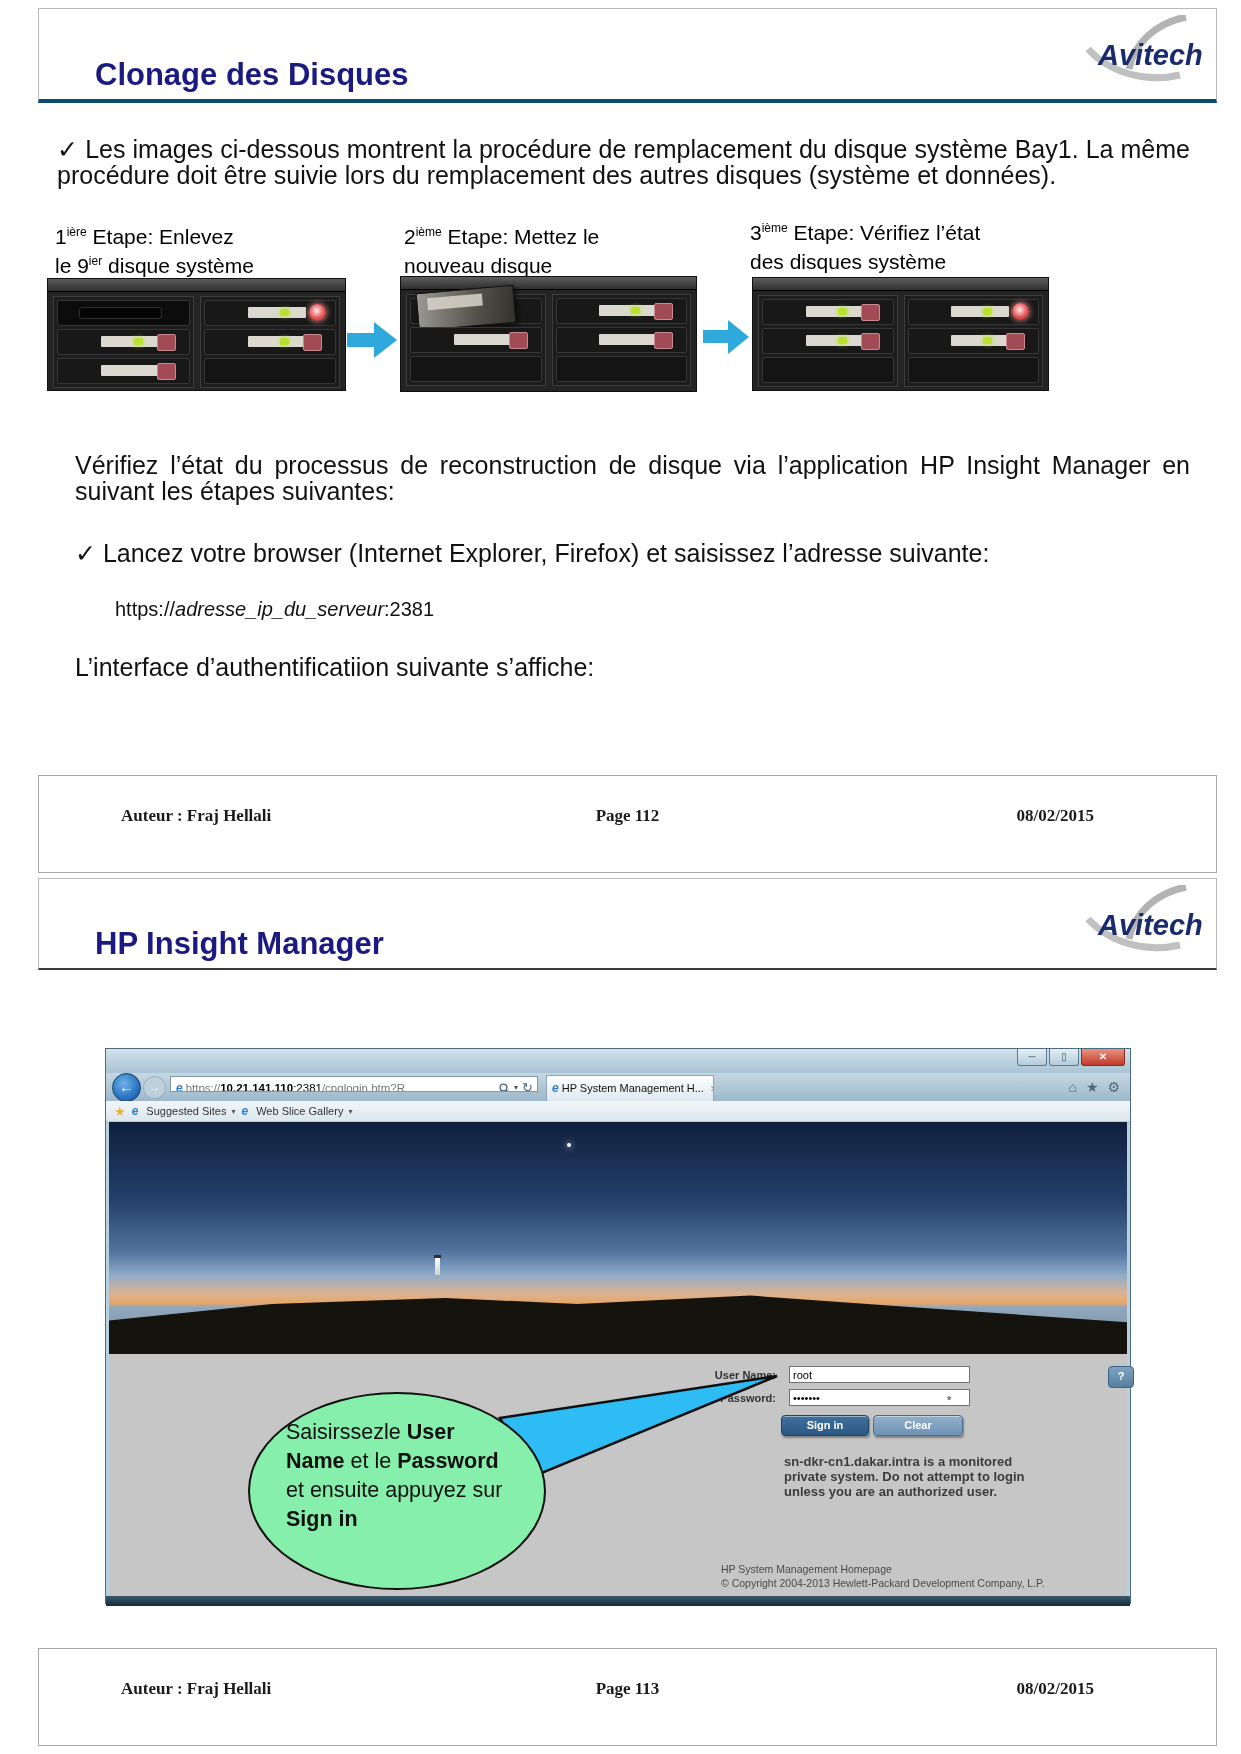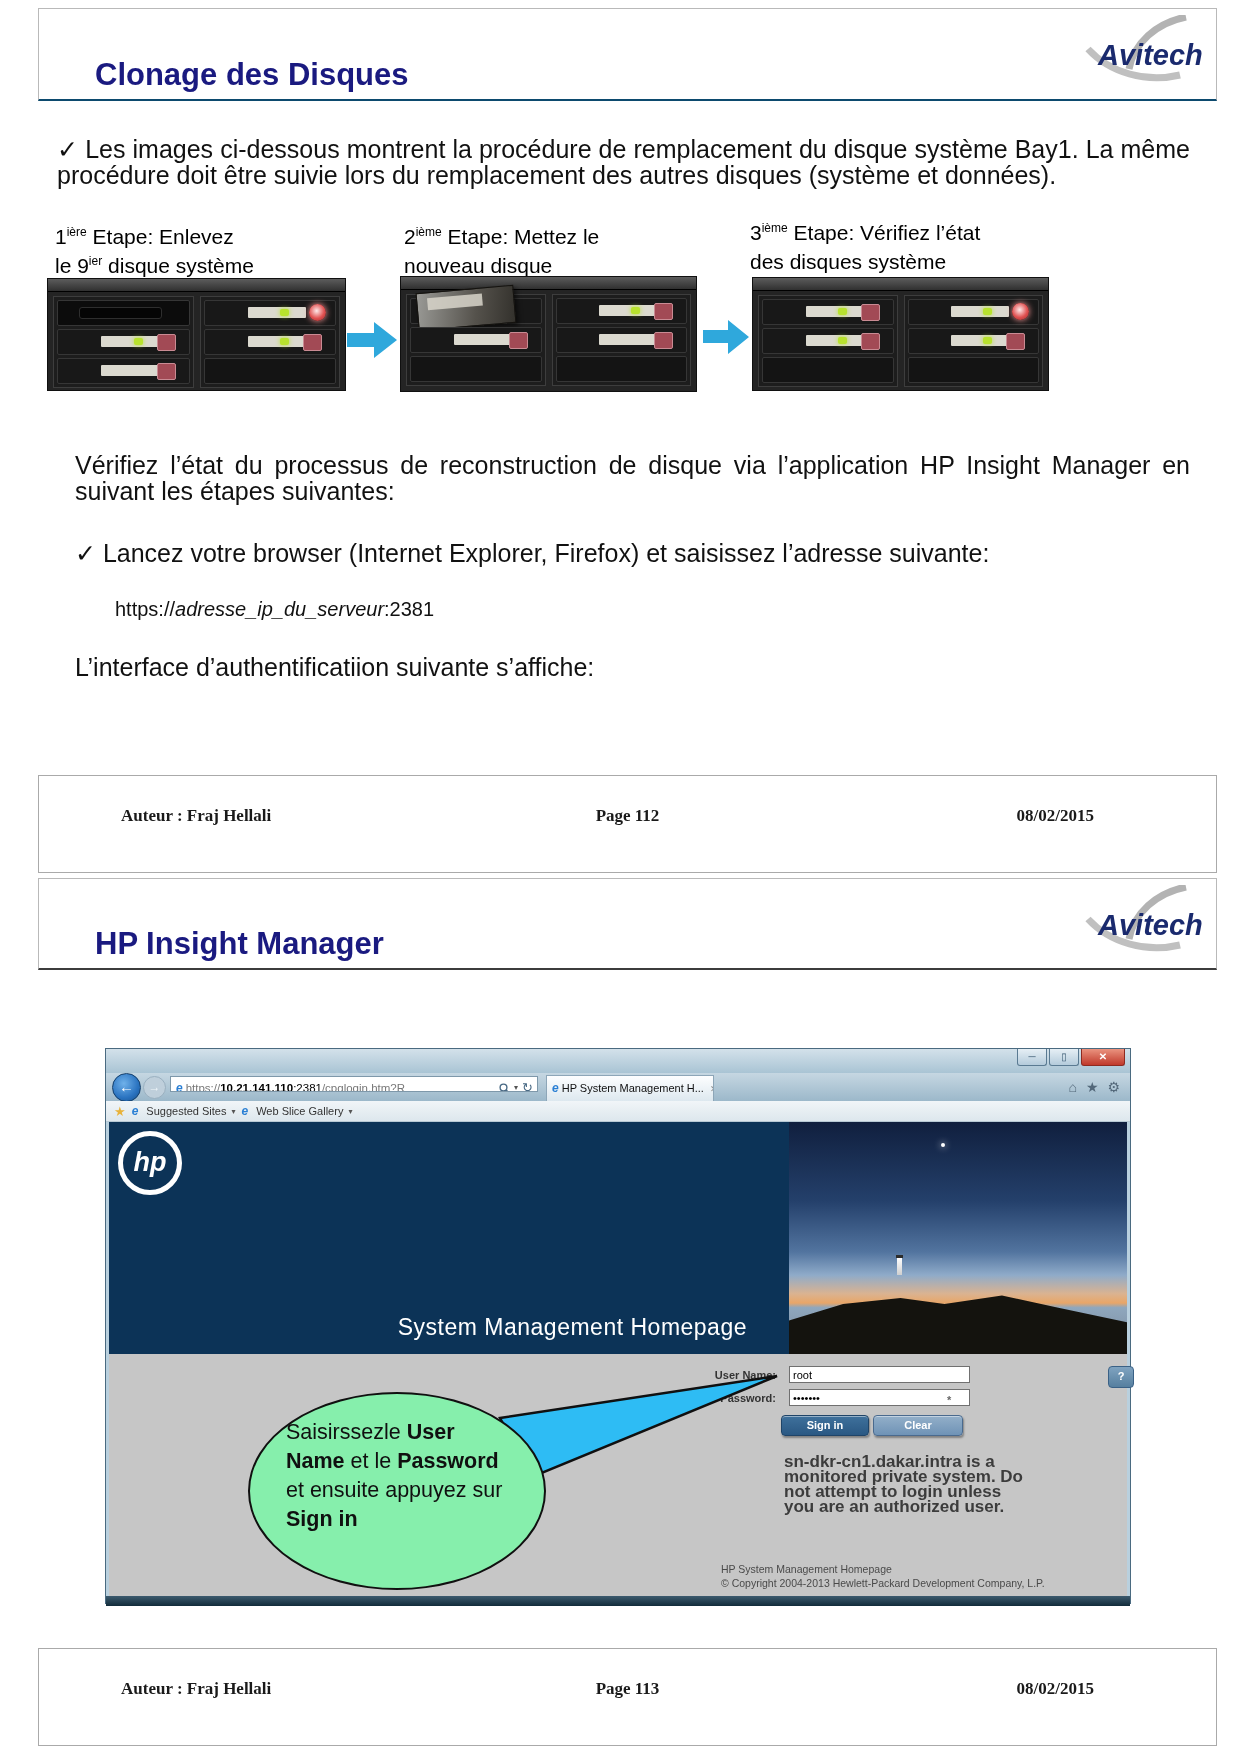--- a/index.html
+++ b/index.html
@@ -1,20 +1,20 @@
 <!DOCTYPE html>
 <html><head>
 <meta charset="utf-8">
 <style>
   html,body{margin:0;padding:0;background:#fff;}
   .page{position:relative;width:1241px;height:1754px;background:#fff;overflow:hidden;
         font-family:"Liberation Sans",sans-serif;color:#111;}
   
   .hbox{position:absolute;left:38px;width:1177px;background:#fff;border:1px solid #b9b9b9;}
-  .hdr1{top:8px;height:90px;border-bottom:2px solid #0c4a6e;}
+  .hdr1{top:8px;height:90px;border-bottom:4px solid #0c4a6e;}
   .hdr2{top:878px;height:89px;border-bottom:2px solid #3c3c3c;}
   .doc-title{position:absolute;left:56px;bottom:6px;font-size:31px;font-weight:bold;color:#1a1a80;letter-spacing:0px;}
   .brandbox{position:absolute;right:12px;top:6px;width:170px;height:78px;}
   .fbox{position:absolute;left:38px;width:1177px;height:96px;border:1px solid #aaa;background:#fff;
         font-family:"Liberation Serif",serif;font-size:17px;color:#1a1a1a;font-weight:bold;}
   .ft1{top:775px;}
   .ft2{top:1648px;}
   .f-author{position:absolute;left:82px;top:30px;}
   .f-page{position:absolute;left:0;right:0;top:30px;text-align:center;}
   .f-date{position:absolute;right:122px;top:30px;}
@@ -85,21 +85,21 @@
   .lab{position:absolute;left:540px;width:127px;text-align:right;font-weight:bold;color:#333;}
   .tin{position:absolute;left:680px;width:173px;height:15px;border:1px solid #707070;font-size:11px;
        font-family:"Liberation Sans",sans-serif;padding:0 3px;box-sizing:content-box;background:#fff;}
   .pw-ic{position:absolute;left:838px;top:40px;color:#666;font-size:11px;font-weight:bold;}
   .sbtn{position:absolute;top:61px;height:19px;border-radius:4px;color:#fff;font-weight:bold;font-size:11px;text-align:center;line-height:18px;
         border:1px solid #1f4468;box-shadow:inset 0 1px 0 rgba(255,255,255,.45),1px 2px 2px rgba(0,0,0,.35);}
   .sign{left:672px;width:86px;background:linear-gradient(#3f719c,#2a5883);}
   .clear{left:764px;width:88px;background:linear-gradient(#93afc9,#6f93b6);border-color:#4a6a8e;}
   .helpbtn{position:absolute;left:999px;top:12px;width:24px;height:20px;border-radius:4px;background:linear-gradient(#7fa3c0,#567f9f);
            border:1px solid #3a6186;color:#fff;font-weight:bold;text-align:center;line-height:19px;}
-  .notice{position:absolute;left:675px;top:100px;width:248px;font-weight:bold;color:#3c3c3c;font-size:17px;line-height:15px;}
+  .notice{position:absolute;left:675px;top:100px;width:248px;font-weight:bold;color:#3c3c3c;font-size:13px;line-height:15px;}
   .smh-foot{position:absolute;left:612px;top:208px;font-size:10.5px;color:#4a4a4a;line-height:14px;}
   .bbar{height:10px;background:linear-gradient(#3c5a6e,#122c3a);}
   
   .tail-svg{position:absolute;left:380px;top:1366px;z-index:5;}
   .bubble{position:absolute;left:248px;top:1392px;width:298px;height:198px;border-radius:50%;
           background:#86efac;border:2.5px solid #101010;z-index:6;box-sizing:border-box;text-decoration:underline;}
   .bubble-text{position:absolute;left:36px;top:24px;width:228px;font-size:21.5px;line-height:29px;color:#101010;}
   .bubble-text b{font-weight:bold;}
 </style>
 </head>
@@ -289,24 +289,20 @@
       <span class="fav-star">★</span>
       <span class="ie-e">e</span>
       <span>Suggested Sites</span>
       <span class="caret">▾</span>
       <span class="ie-e">e</span>
       <span>Web Slice Gallery</span>
       <span class="caret">▾</span>
     </div>
     <div class="b-content">
       <div class="hero">
-        <div class="hero-navy">
-          <div class="hp-circle">hp</div>
-          <div class="hero-title">System Management Homepage</div>
-        </div>
         <div class="hero-photo">
           <div class="moon"></div>
           <div class="cliff"></div>
           <div class="lighthouse"></div>
         </div>
       </div>
       <div class="login">
         <div class="lab" style="top:15px;">User Name:</div>
         <input class="tin" style="top: 12px;" value="root">
         <div class="helpbtn">?</div>

